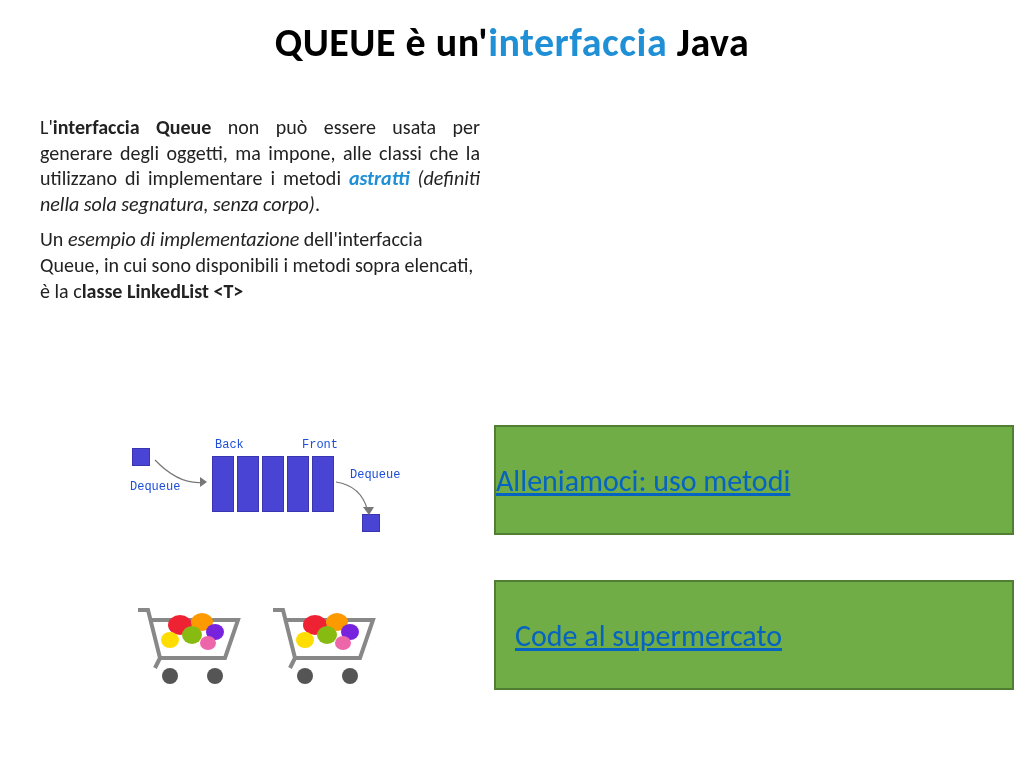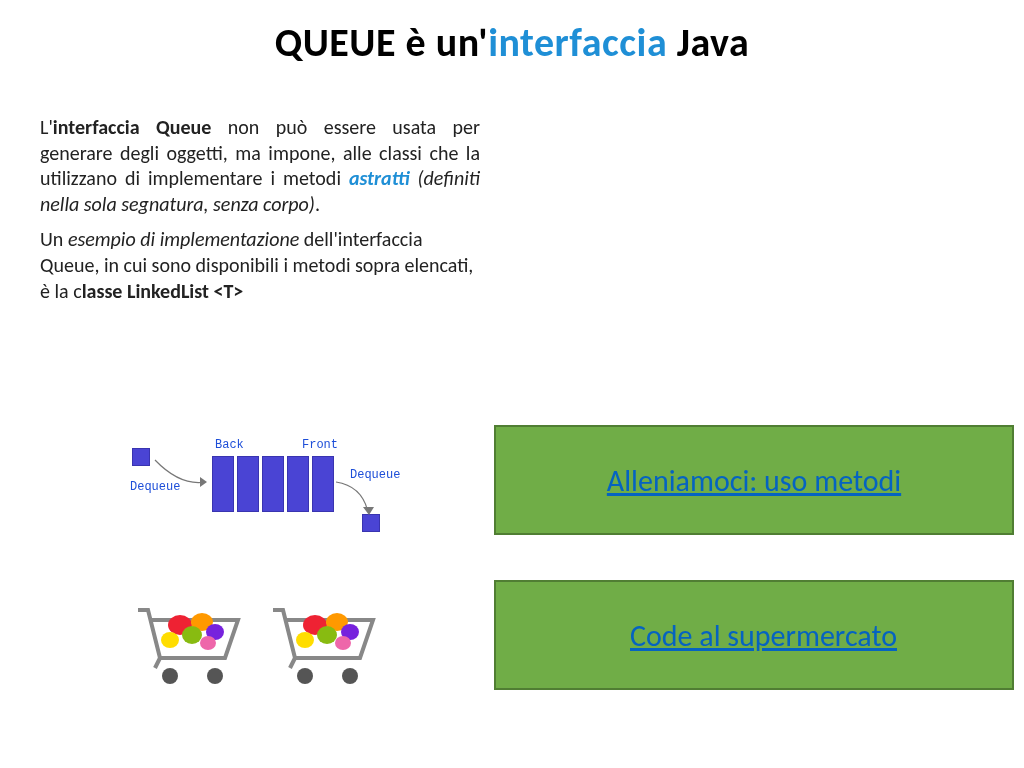--- a/index.html
+++ b/index.html
@@ -60,21 +60,21 @@
     top: 590px;
     display: flex;
     gap: 15px;
   }
   .link-box {
     position: absolute;
     background: #70ad47;
     border: 2px solid #507e33;
     display: flex;
     align-items: center;
-    justify-content: center;
+    justify-content: flex-start;
     width: 520px;
     height: 110px;
   }
   .link-box.box1 { left: 494px; top: 425px; }
   .link-box.box2 { left: 494px; top: 580px; padding-left: 19px; }
   .link-box a, .link-box span.lk {
     color: #0563c1;
     text-decoration: underline;
     font-size: 30px;
     cursor: pointer;

